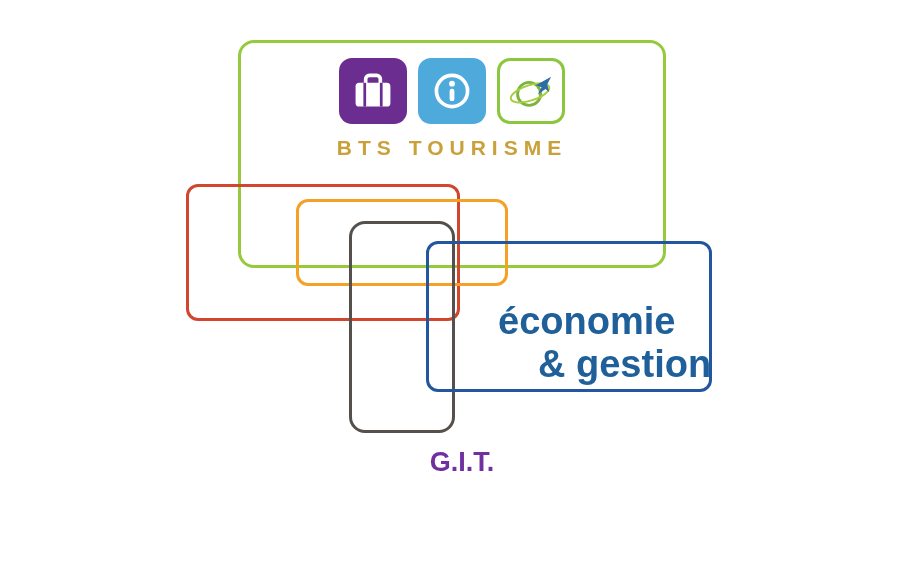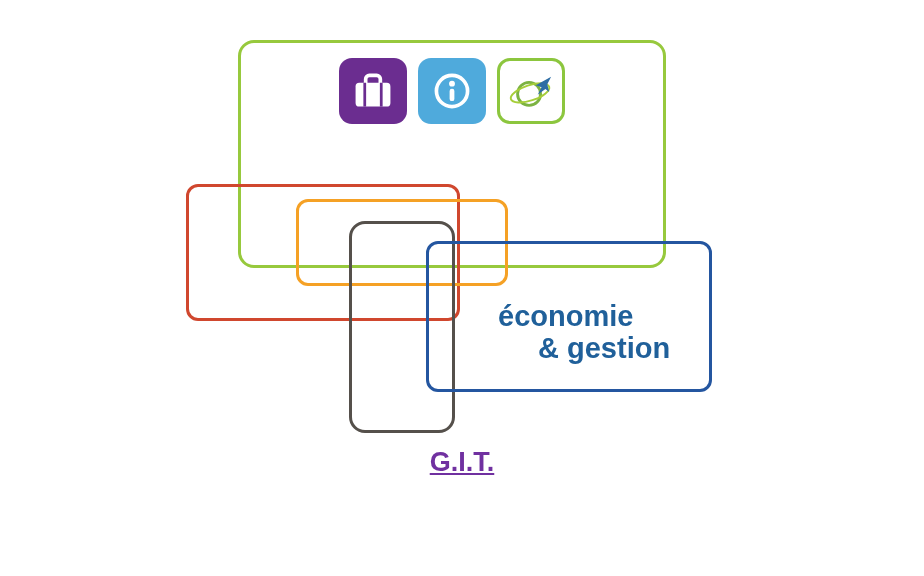--- a/index.html
+++ b/index.html
@@ -70,32 +70,31 @@
     font-size: 21px;
     font-weight: 600;
     letter-spacing: 6px;
     white-space: nowrap;
   }
   .eco-block {
     position: absolute;
     left: 498px; top: 300px;
     color: #20609a;
     font-weight: 700;
-    font-size: 29px;
+    font-size: 38px;
     line-height: 1.12;
     white-space: nowrap;
   }
   .eco-line2 { padding-left: 40px; text-align: right; }
   .caption {
     position: absolute;
     left: 0; width: 924px;
     text-align: center;
     color: #7030a0;
     font-weight: 700;
-    text-decoration: underline;
   }
   .caption-title { top: 447px; font-size: 27px; }
   .caption-subtitle { top: 482px; font-size: 27px; }
 </style>
 </head>
 <body>
 
 <div class="slide">
 
   <div class="frame frame-green"></div>
@@ -126,20 +125,21 @@
 
       <div class="icon-tile icon-globe">
         <svg width="48" height="46" viewBox="0 0 48 48" aria-hidden="true">
           <circle cx="22" cy="27" r="12" fill="none" stroke="#7cb342" stroke-width="3"></circle>
           <ellipse cx="23" cy="26" rx="21" ry="8" fill="none" stroke="#a6ce39" stroke-width="2" transform="rotate(-18 23 26)"></ellipse>
           <polygon points="45,9 29,18 35,20 31,28 39,22 43,25 41,17" fill="#2e6da4"></polygon>
         </svg>
       </div>
 
     </div>
+    <div class="logo-title">BTS TOURISME</div>
   </div>
 
   <div class="eco-block">
     <div class="eco-line1">économie</div>
     <div class="eco-line2">&amp; gestion</div>
   </div>
 
   <div class="caption caption-title">G.I.T.</div>
 
 </div>

